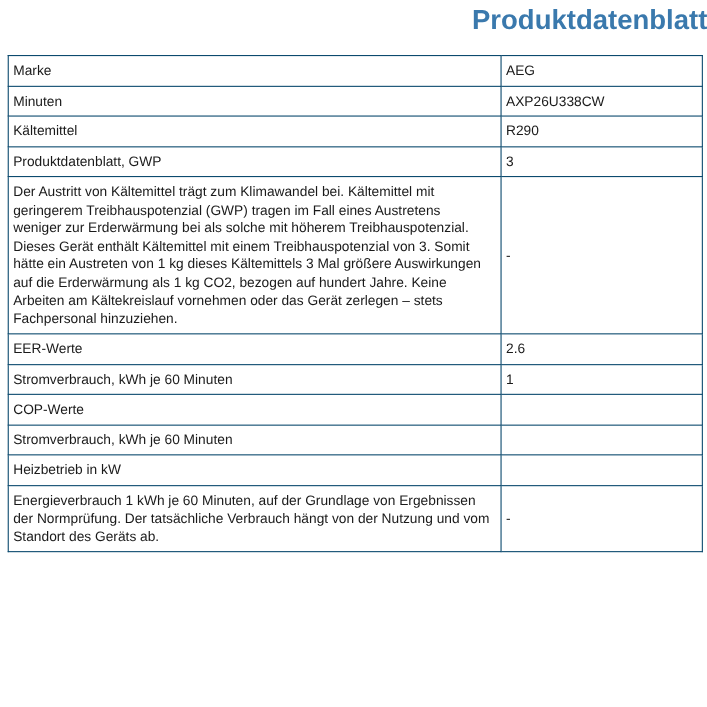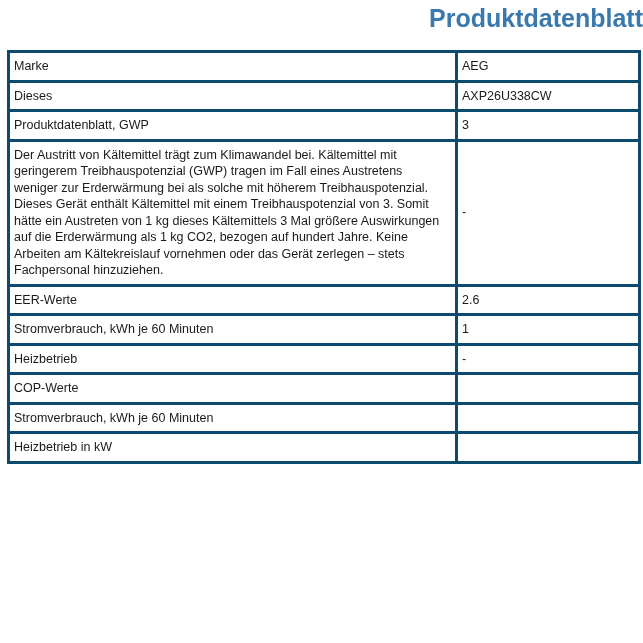--- a/index.html
+++ b/index.html
@@ -27,69 +27,73 @@
     border-collapse: collapse;
     table-layout: fixed;
     width: 631px;
     margin-left: 7px;
     margin-top: 2px;
     color: #1a1a1a;
     font-size: 12.5px;
     line-height: 16.5px;
   }
   table.datasheet td {
-    border: 3px solid #0c4a6e;
+    border: 1px solid #0c4a6e;
     padding: 5px 8px 5px 4px;
     vertical-align: middle;
     word-wrap: break-word;
   }
   td.label-cell { width: 448px; }
   td.value-cell { width: 183px; }
 </style>
 </head>
 <body>
 
 <h1 class="page-title">Produktdatenblatt</h1>
 
 <table class="datasheet">
   <tbody>
     <tr>
       <td class="label-cell">Marke</td>
       <td class="value-cell">AEG</td>
     </tr>
     <tr>
-      <td class="label-cell">Dieses</td>
+      <td class="label-cell">Minuten</td>
       <td class="value-cell">AXP26U338CW</td>
+    </tr>
+    <tr>
+      <td class="label-cell">Kältemittel</td>
+      <td class="value-cell">R290</td>
     </tr>
     <tr>
       <td class="label-cell">Produktdatenblatt, GWP</td>
       <td class="value-cell">3</td>
     </tr>
     <tr>
       <td class="label-cell">Der Austritt von Kältemittel trägt zum Klimawandel bei. Kältemittel mit geringerem Treibhauspotenzial (GWP) tragen im Fall eines Austretens weniger zur Erderwärmung bei als solche mit höherem Treibhauspotenzial. Dieses Gerät enthält Kältemittel mit einem Treibhauspotenzial von 3. Somit hätte ein Austreten von 1 kg dieses Kältemittels 3 Mal größere Auswirkungen auf die Erderwärmung als 1 kg CO2, bezogen auf hundert Jahre. Keine Arbeiten am Kältekreislauf vornehmen oder das Gerät zerlegen – stets Fachpersonal hinzuziehen.</td>
       <td class="value-cell">-</td>
     </tr>
     <tr>
       <td class="label-cell">EER-Werte</td>
       <td class="value-cell">2.6</td>
     </tr>
     <tr>
       <td class="label-cell">Stromverbrauch, kWh je 60 Minuten</td>
       <td class="value-cell">1</td>
     </tr>
     <tr>
-      <td class="label-cell">Heizbetrieb</td>
-      <td class="value-cell">-</td>
-    </tr>
-    <tr>
       <td class="label-cell">COP-Werte</td>
       <td class="value-cell"></td>
     </tr>
     <tr>
       <td class="label-cell">Stromverbrauch, kWh je 60 Minuten</td>
       <td class="value-cell"></td>
     </tr>
     <tr>
       <td class="label-cell">Heizbetrieb in kW</td>
       <td class="value-cell"></td>
     </tr>
+    <tr>
+      <td class="label-cell">Energieverbrauch 1 kWh je 60 Minuten, auf der Grundlage von Ergebnissen der Normprüfung. Der tatsächliche Verbrauch hängt von der Nutzung und vom Standort des Geräts ab.</td>
+      <td class="value-cell">-</td>
+    </tr>
   </tbody>
 </table>
 
 </body></html>

